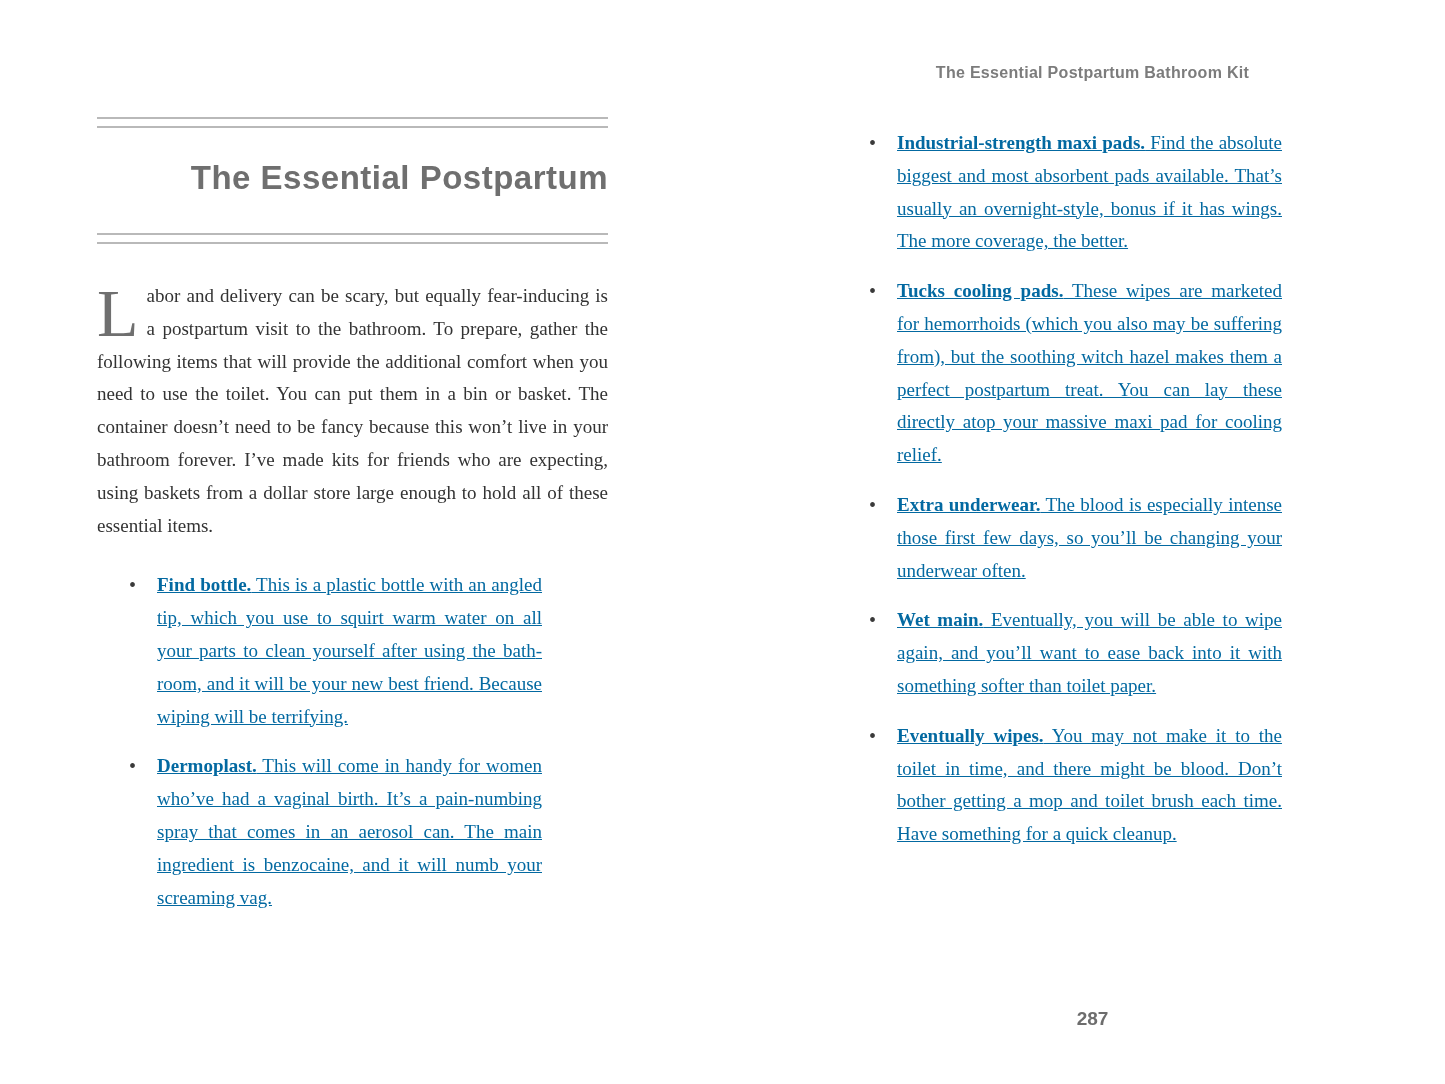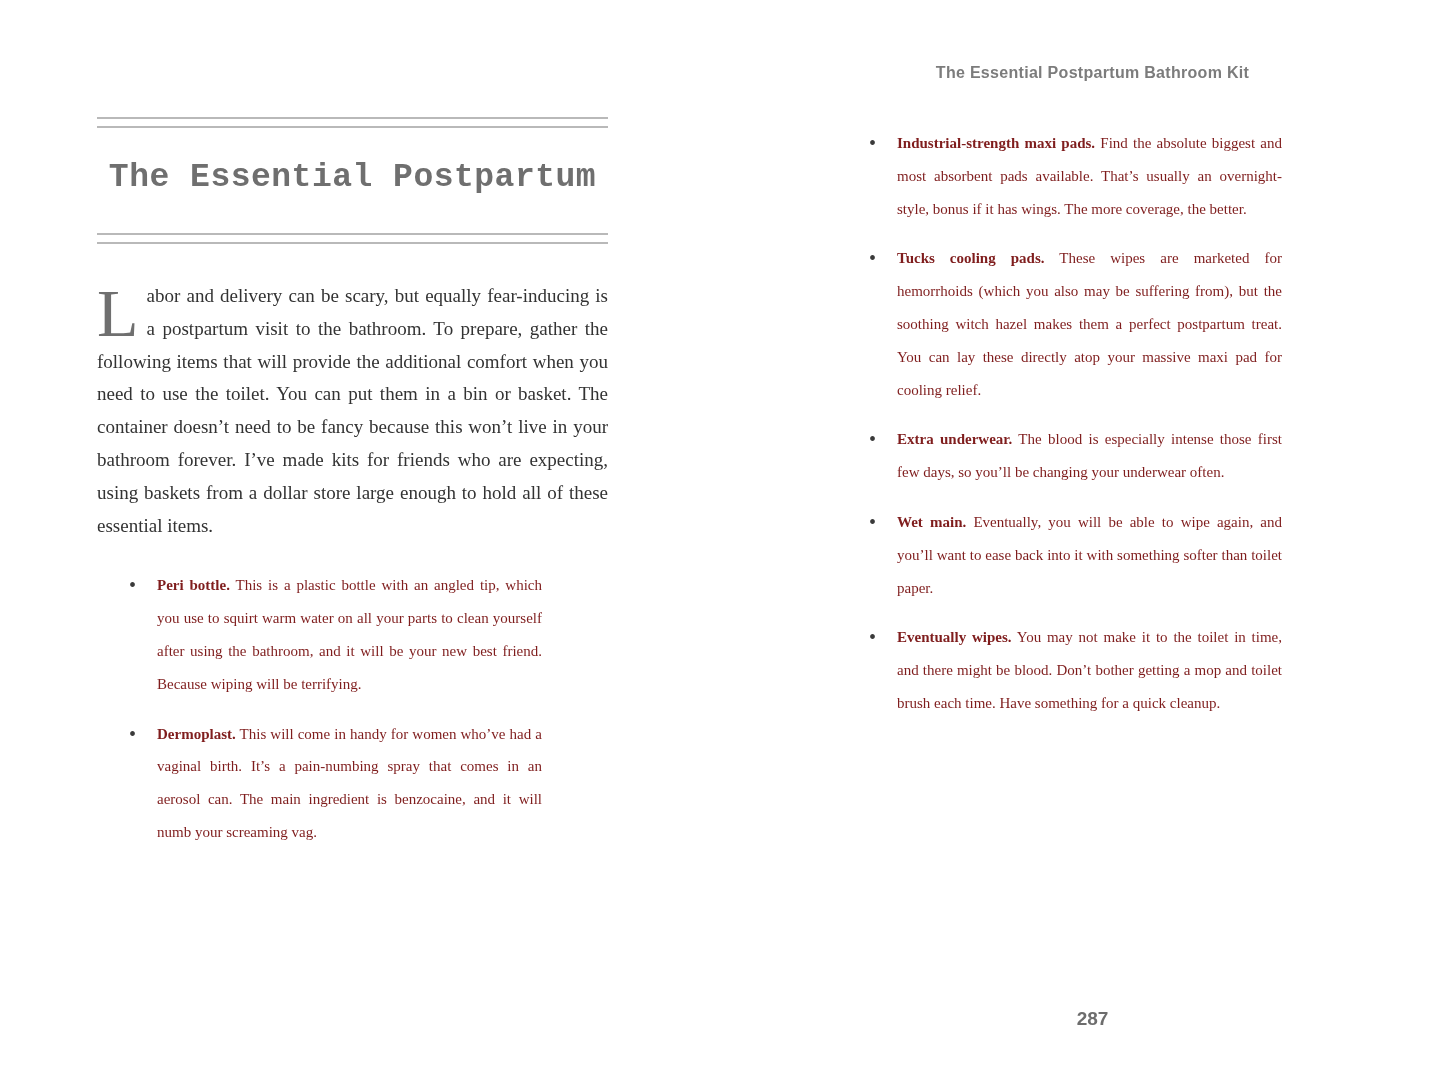--- a/index.html
+++ b/index.html
@@ -16,27 +16,27 @@
   .col-right { left:837px; }
 
   .double-rule {
     height:11px;
     border-top:2px solid #b9b9b9;
     border-bottom:2px solid #b9b9b9;
   }
   .rule-top { margin-top:117px; }
 
   .chapter-title {
-    font-family:Liberation Mono, monospace;
+    font-family:Liberation Sans, sans-serif;
     font-weight:bold;
     color:#6f6f6f;
     font-size:33px;
     line-height:49px;
     letter-spacing:0.5px;
-    text-align:center;
+    text-align:right;
     margin-top:25px;
     margin-bottom:31px;
   }
 
   .intro {
     margin-top:36px;
     font-size:19px;
     line-height:32.8px;
     text-align:justify;
     color:#333333;
@@ -62,24 +62,25 @@
   }
   .bullet-marker {
     flex:none;
     width:28px;
     font-size:20px;
     line-height:32.8px;
     color:#3a3a3a;
   }
   .bullet-text {
     flex:1;
-    font-size:15px;
+    font-size:19px;
     line-height:32.8px;
     text-align:justify;
-    color:#7f1d1d;
+    color:#0369a1;
+    text-decoration:underline;
   }
   .bullet-term { font-weight:bold; }
 
   .running-header {
     font-family:"Liberation Sans", sans-serif;
     font-weight:bold;
     font-size:16px;
     letter-spacing:0.3px;
     color:#7c7c7c;
     text-align:center;
@@ -109,21 +110,21 @@
     <div>The Essential Postpartum</div>
   </h1>
 
   <div class="double-rule"></div>
 
   <p class="intro"><span class="drop-cap">L</span><span>abor and delivery can be scary, but equally fear-inducing is a postpartum visit to the bathroom. To prepare, gather the fol­lowing items that will provide the additional comfort when you need to use the toilet. You can put them in a bin or basket. The container doesn’t need to be fancy because this won’t live in your bathroom forever. I’ve made kits for friends who are expecting, using baskets from a dollar store large enough to hold all of these essential items.</span></p>
 
   <ul class="bullet-list">
     <li class="bullet-item">
       <span class="bullet-marker">•</span>
-      <span class="bullet-text"><b class="bullet-term">Peri bottle.</b><span> This is a plastic bottle with an angled tip, which you use to squirt warm water on all your parts to clean yourself after using the bath­room, and it will be your new best friend. Because wiping will be terrifying.</span></span>
+      <span class="bullet-text"><b class="bullet-term">Find bottle.</b><span> This is a plastic bottle with an angled tip, which you use to squirt warm water on all your parts to clean yourself after using the bath­room, and it will be your new best friend. Because wiping will be terrifying.</span></span>
     </li>
     <li class="bullet-item">
       <span class="bullet-marker">•</span>
       <span class="bullet-text"><b class="bullet-term">Dermoplast.</b><span> This will come in handy for women who’ve had a vaginal birth. It’s a pain-numbing spray that comes in an aerosol can. The main ingredient is benzocaine, and it will numb your screaming vag.</span></span>
     </li>
   </ul>
 
 </div>
 
 <div class="col col-right">

